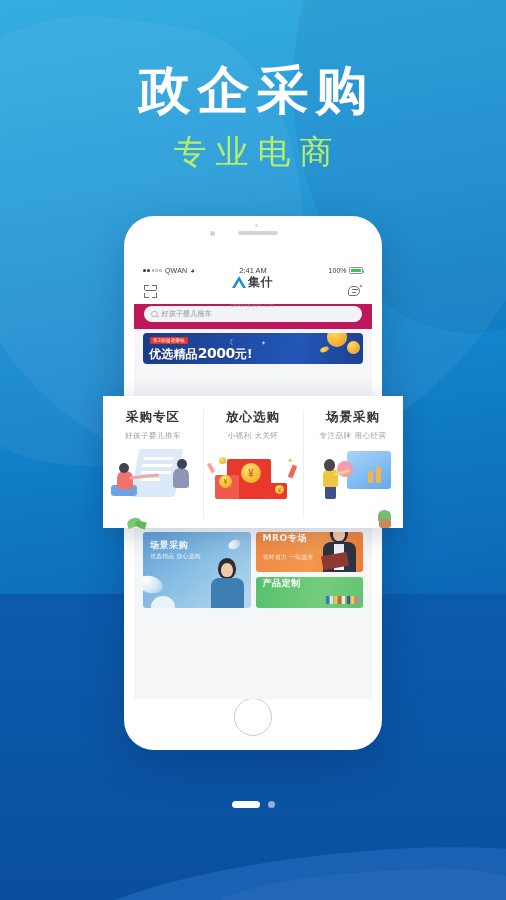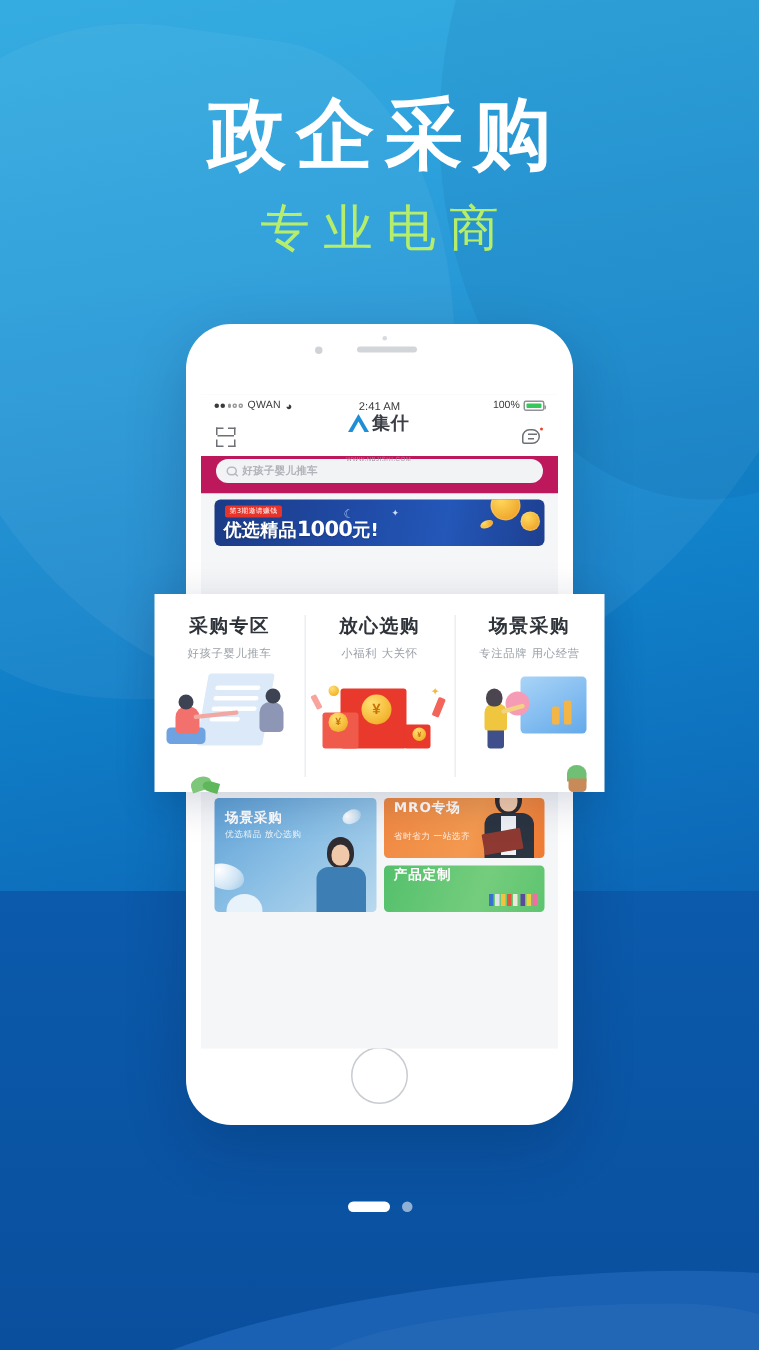--- a/index.html
+++ b/index.html
@@ -409,21 +409,21 @@
     </div>
 
     <div class="bannerwrap">
       <div class="banner">
         <span class="bn-coin bn-c1"></span>
         <span class="bn-coin bn-c2"></span>
         <span class="bn-coin bn-c3"></span>
         <span class="bn-moon">☾</span>
         <span class="bn-star">✦</span>
         <span class="bn-tag">第3期邀请赚钱</span>
-        <span class="bn-main"><span>优选精品</span><em>1000</em><span>元!</span></span>
+        <span class="bn-main"><span>优选精品</span><em>2000</em><span>元!</span></span>
       </div>
     </div>
 
     <div style="height:88px;background:#f5f6f8;"></div>
 
     <div class="catrow">
       <div class="cat">
         <div class="cat-ic ic-files">
             <i></i>
             <i></i>

